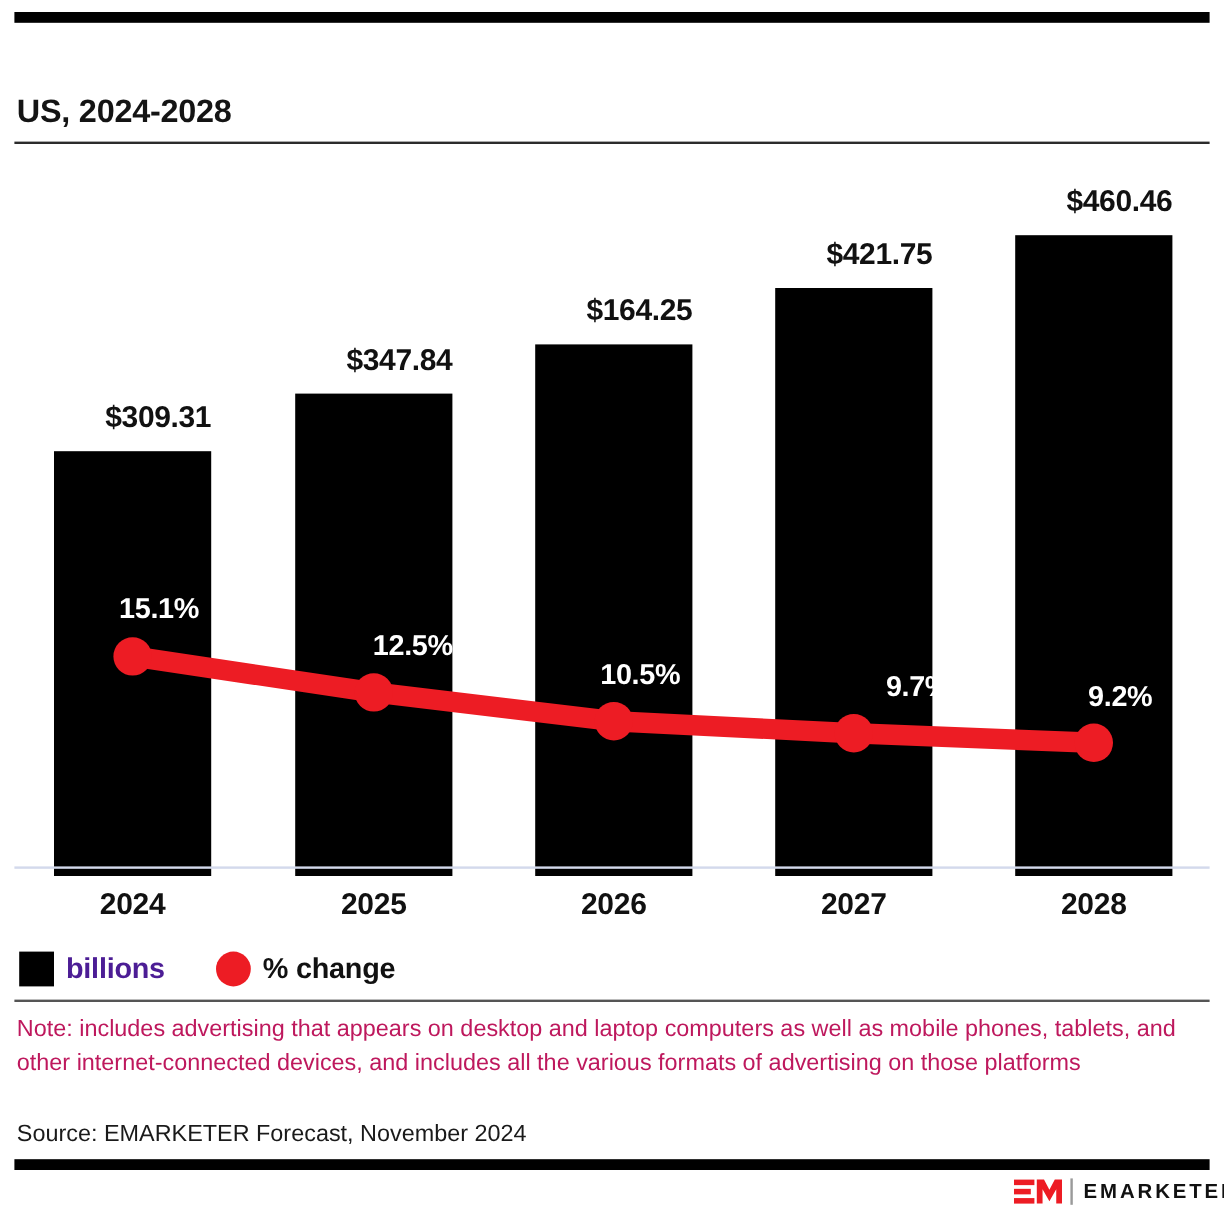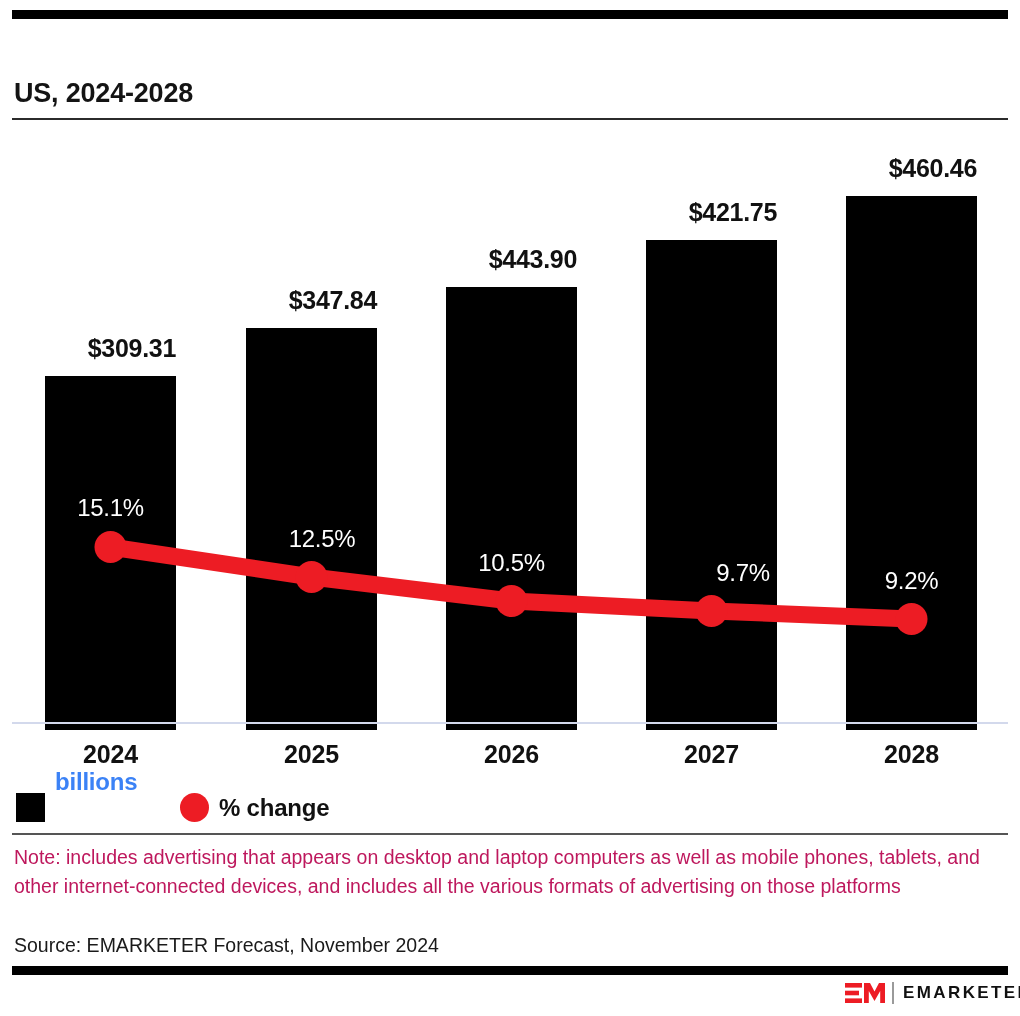--- a/index.html
+++ b/index.html
@@ -80,25 +80,26 @@
     font-size: 25px;
     font-weight: bold;
     color: #111111;
     text-align: right;
     letter-spacing: -0.3px;
     white-space: nowrap;
   }
   .pct-label {
     position: absolute;
     font-size: 24px;
-    font-weight: normal;
+    font-weight: bold;
     color: #ffffff;
     text-align: center;
     letter-spacing: -0.3px;
     white-space: nowrap;
+    margin-left: 22px;
   }
   .axis-line {
     position: absolute;
     left: 12px;
     top: 722px;
     width: 996px;
     height: 2px;
     background: #d3d9ec;
   }
   .line-svg {
@@ -127,24 +128,24 @@
     position: absolute;
     left: 16px;
     top: 793px;
     width: 29px;
     height: 29px;
     background: #000000;
   }
   .legend-label-1 {
     position: absolute;
     left: 55px;
-    top: 767px;
+    top: 793px;
     font-size: 24px;
     font-weight: bold;
-    color: #3b82f6;
+    color: #4c1d95;
     letter-spacing: -0.2px;
     line-height: 29px;
     white-space: nowrap;
   }
   .legend-swatch-circle {
     position: absolute;
     left: 180px;
     top: 793px;
     width: 29px;
     height: 29px;
@@ -240,21 +241,21 @@
 
   <div class="plot">
     <div class="bar" style="left:45px;width:131px;height:354px;"></div>
     <div class="bar" style="left:246px;width:131px;height:402px;"></div>
     <div class="bar" style="left:446px;width:131px;height:443px;"></div>
     <div class="bar" style="left:646px;width:131px;height:490px;"></div>
     <div class="bar" style="left:846px;width:131px;height:534px;"></div>
 
     <div class="bar-value" style="left:45px;width:131px;top:204px;">$309.31</div>
     <div class="bar-value" style="left:246px;width:131px;top:156px;">$347.84</div>
-    <div class="bar-value" style="left:446px;width:131px;top:115px;">$443.90</div>
+    <div class="bar-value" style="left:446px;width:131px;top:115px;">$164.25</div>
     <div class="bar-value" style="left:646px;width:131px;top:68px;">$421.75</div>
     <div class="bar-value" style="left:846px;width:131px;top:24px;">$460.46</div>
 
     <svg class="line-svg" viewBox="0 0 1020 600" width="1020" height="600" style="left:0;top:0;">
       <polyline points="110.5,417 311.5,447 511.5,471 711.5,481 911.5,489" fill="none" stroke="#ED1C24" stroke-width="17" stroke-linecap="round" stroke-linejoin="round"></polyline>
       <circle cx="110.5" cy="417" r="16" fill="#ED1C24"></circle>
       <circle cx="311.5" cy="447" r="16" fill="#ED1C24"></circle>
       <circle cx="511.5" cy="471" r="16" fill="#ED1C24"></circle>
       <circle cx="711.5" cy="481" r="16" fill="#ED1C24"></circle>
       <circle cx="911.5" cy="489" r="16" fill="#ED1C24"></circle>

